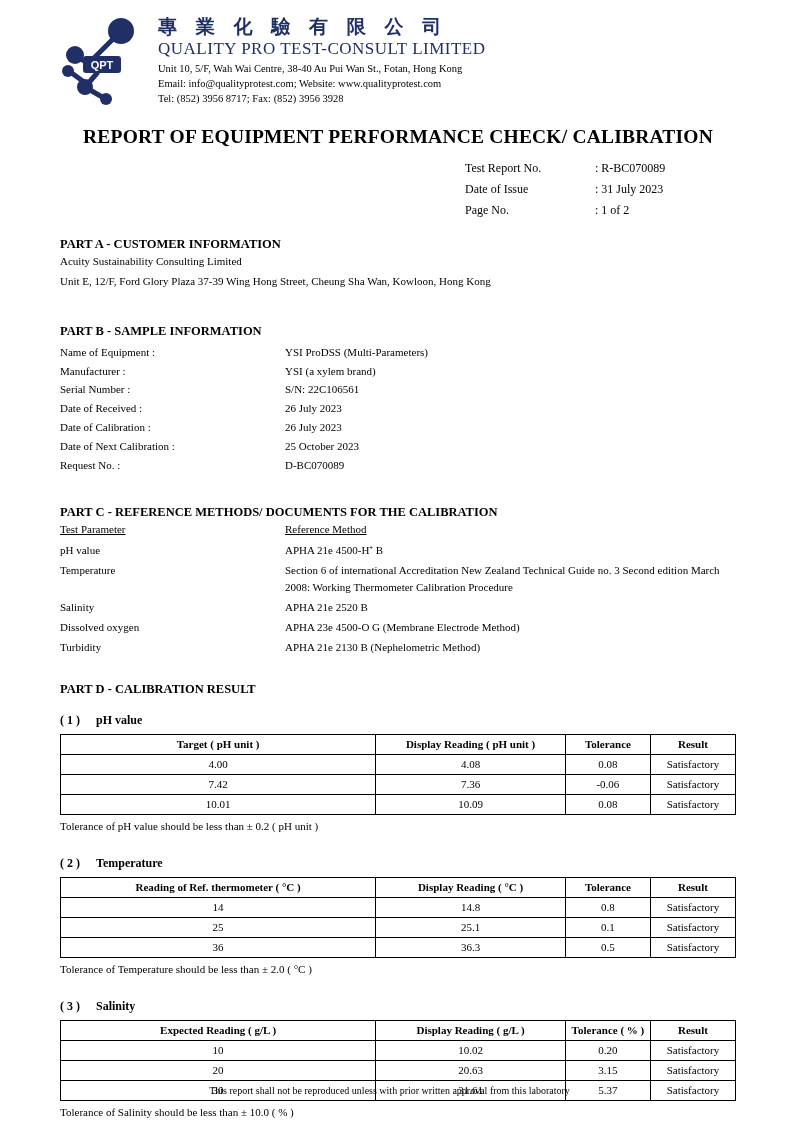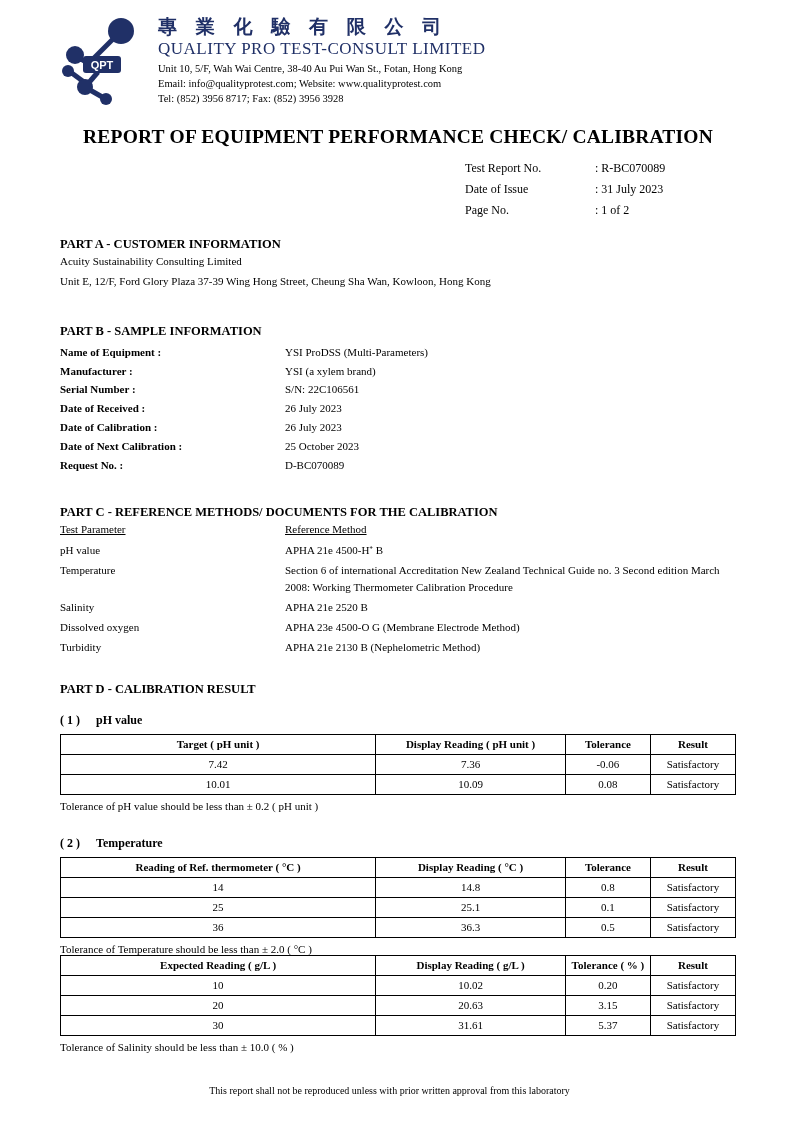--- a/index.html
+++ b/index.html
@@ -19,21 +19,21 @@
   
   .title{text-align:center;font-size:19.5px;font-weight:bold;margin-top:16px;letter-spacing:0.2px;}
   
   .rinfo{margin:10px 0 0 405px;width:300px;}
   .rinfo-row{display:flex;font-size:12px;line-height:1.75;}
   .rinfo-label{font-weight:normal;width:130px;}
   
   .part-heading{font-weight:bold;font-size:12.5px;}
   .pa-line{font-size:11px;line-height:1.8;}
   .kv-row{display:flex;font-size:11px;line-height:1.72;}
-  .kv-label{width:225px;font-weight:bold;}
+  .kv-label{width:225px;}
   .ref-head{display:flex;font-size:11px;font-weight:normal;line-height:1.7;}
   .ref-row{display:flex;font-size:11px;line-height:1.55;margin-top:3px;}
   .ref-c1{width:225px;flex:0 0 225px;}
   .ref-c2{flex:1;}
   .u{text-decoration:underline;}
   
   .sub{font-size:12px;font-weight:bold;margin:16px 0 6px 0;}
   .sub .num{margin-right:16px;}
   table.cal{border-collapse:collapse;width:100%;}
   table.cal th, table.cal td{
@@ -168,20 +168,26 @@
         <col style="width:12.6%">
       </colgroup>
     <tbody>
         <tr>
       <th>Target ( pH unit )</th>
       <th>Display Reading ( pH unit )</th>
       <th>Tolerance</th>
       <th>Result</th>
     </tr>
     <tr>
+      <td>4.00</td>
+      <td>4.08</td>
+      <td>0.08</td>
+      <td>Satisfactory</td>
+    </tr>
+    <tr>
       <td>7.42</td>
       <td>7.36</td>
       <td>-0.06</td>
       <td>Satisfactory</td>
     </tr>
     <tr>
       <td>10.01</td>
       <td>10.09</td>
       <td>0.08</td>
       <td>Satisfactory</td>
@@ -222,20 +228,23 @@
     <tr>
       <td>36</td>
       <td>36.3</td>
       <td>0.5</td>
       <td>Satisfactory</td>
     </tr>
   </tbody>
     </table>
   <div class="note">Tolerance of Temperature should be less than ± 2.0 ( °C )</div>
 
+  <div class="sub" style="margin-top:24px;">
+    <span class="num">( 3 )</span><span>Salinity</span>
+  </div>
   <table class="cal">
     <colgroup>
         <col style="width:46.7%">
         <col style="width:28.1%">
         <col style="width:12.6%">
         <col style="width:12.6%">
       </colgroup>
     <tbody>
         <tr>
       <th>Expected Reading ( g/L )</th>

